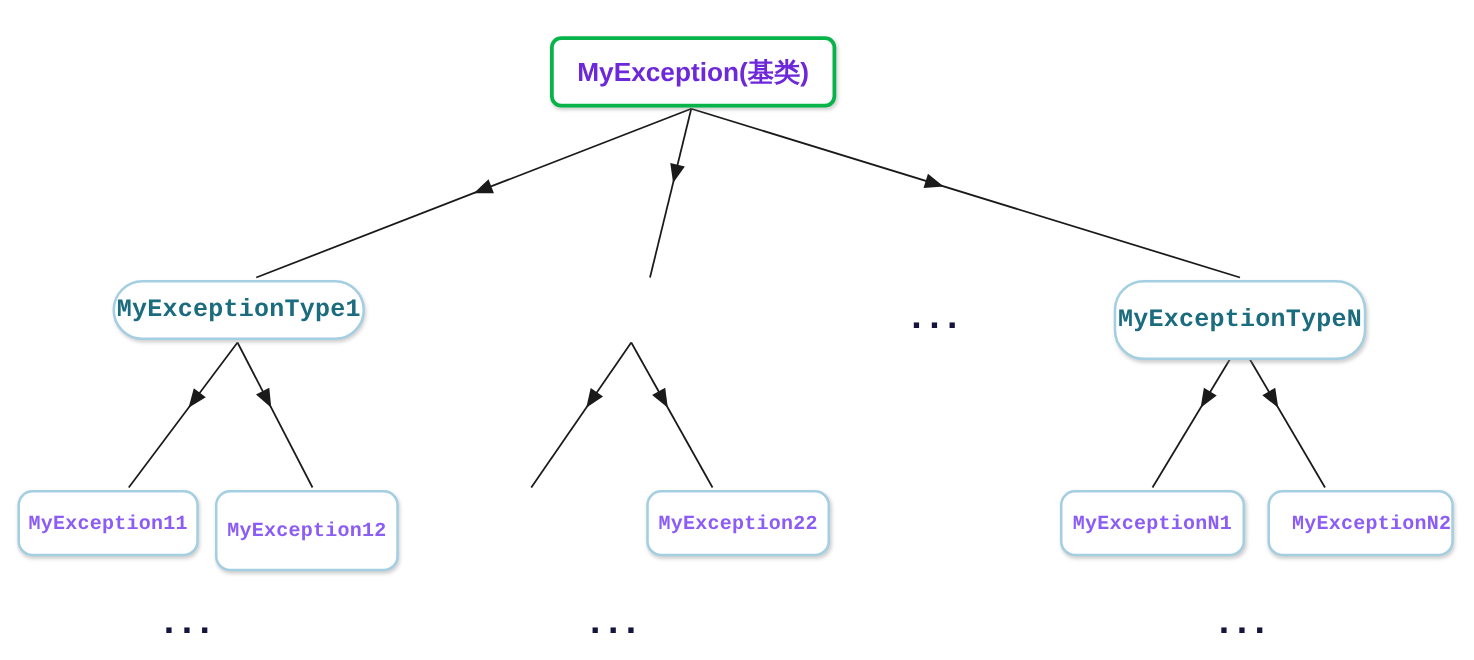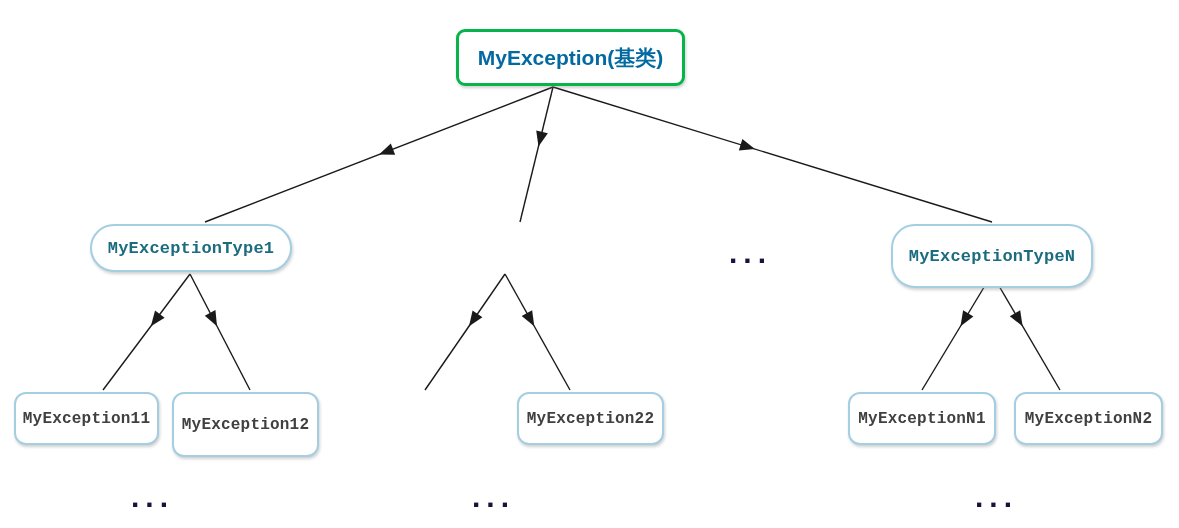--- a/index.html
+++ b/index.html
@@ -30,42 +30,41 @@
     box-sizing: border-box;
     display: flex;
     align-items: center;
     justify-content: center;
     background: #ffffff;
     z-index: 2;
   }
   .node-root {
     border: 3px solid #07b44a;
     border-radius: 9px;
-    color: #0369a1;
+    color: #6d28d9;
     font-family: "Liberation Sans", sans-serif;
     font-weight: bold;
     font-size: 21px;
     letter-spacing: 0px;
     box-shadow: 1px 2px 3px rgba(120,120,120,0.35);
-    margin-left: 16px;
   }
   .node-sub {
     border: 2px solid #a4cee2;
     border-radius: 24px;
     color: #1b6c7e;
     font-family: "Liberation Mono", monospace;
     font-weight: bold;
-    font-size: 17px;
+    font-size: 20px;
     letter-spacing: 0.2px;
     box-shadow: 1px 2px 3px rgba(140,140,140,0.40);
   }
   .node-leaf {
     border: 2px solid #a4cee2;
     border-radius: 12px;
-    color: #404040;
+    color: #8b5cf6;
     font-family: "Liberation Mono", monospace;
     font-weight: bold;
     font-size: 16px;
     letter-spacing: 0.2px;
     box-shadow: 1px 2px 3px rgba(140,140,140,0.40);
   }
   .ellipsis {
     position: absolute;
     color: #14143c;
     font-family: "Liberation Sans", sans-serif;
@@ -137,21 +136,21 @@
   </div>
   <div class="node node-leaf" style="left: 172px; top: 392px; width: 147px; height: 65px;">
     <span>MyException12</span>
   </div>
   <div class="node node-leaf" style="left: 517px; top: 392px; width: 147px; height: 53px;">
     <span>MyException22</span>
   </div>
   <div class="node node-leaf" style="left: 848px; top: 392px; width: 148px; height: 53px;">
     <span>MyExceptionN1</span>
   </div>
-  <div class="node node-leaf" style="left: 1014px; top: 392px; width: 149px; height: 53px;">
+  <div class="node node-leaf" style="left: 1014px; top: 392px; width: 149px; height: 53px; justify-content: flex-end;">
     <span>MyExceptionN2</span>
   </div>
 
   <div class="ellipsis" style="left: 729px; top: 238px;">...</div>
   <div class="ellipsis" style="left: 131px; top: 482px;">...</div>
   <div class="ellipsis" style="left: 472px; top: 482px;">...</div>
   <div class="ellipsis" style="left: 975px; top: 482px;">...</div>
 
 </div>
 

